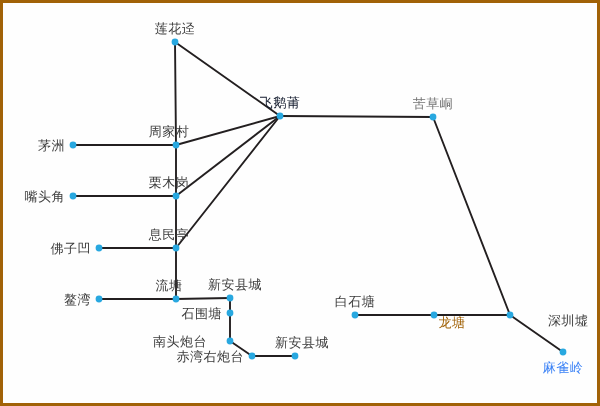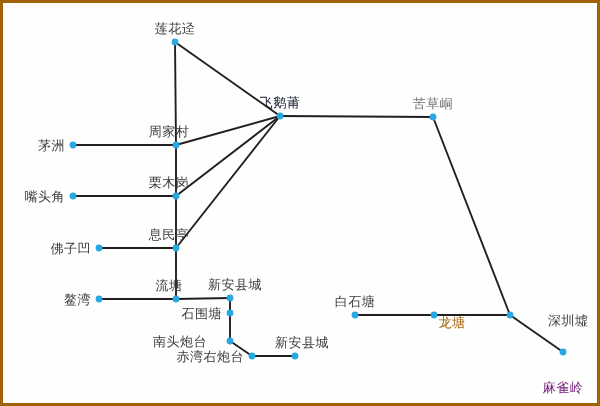--- a/index.html
+++ b/index.html
@@ -115,15 +115,15 @@
       <div class="node-label lbl-left" style="left: 88px; top: 296px; color: rgb(59, 59, 59);">鳌湾</div>
       <div class="node-label lbl-above" style="left: 166px; top: 290px; color: rgb(59, 59, 59);">流塘</div>
       <div class="node-label lbl-above" style="left: 232px; top: 289px; color: rgb(59, 59, 59);">新安县城</div>
       <div class="node-label lbl-left" style="left: 219px; top: 310px; color: rgb(59, 59, 59);">石围塘</div>
       <div class="node-label lbl-left" style="left: 204px; top: 338px; color: rgb(59, 59, 59);">南头炮台</div>
       <div class="node-label lbl-left" style="left: 241px; top: 353px; color: rgb(59, 59, 59);">赤湾右炮台</div>
       <div class="node-label lbl-above" style="left: 299px; top: 347px; color: rgb(59, 59, 59);">新安县城</div>
       <div class="node-label lbl-above" style="left: 352px; top: 306px; color: rgb(59, 59, 59);">白石塘</div>
       <div class="node-label lbl-above" style="left: 449px; top: 306px; color: #a16207; margin-top: 21px;">龙塘</div>
       <div class="node-label lbl-right" style="left: 516px; top: 317px; color: rgb(59, 59, 59);">深圳墟</div>
-      <div class="node-label lbl-above" style="left: 560px; top: 372px; color: #701a75; margin-top: 20px;">麻雀岭</div>
+      <div class="node-label lbl-above" style="left: 560px; top: 372px; color: #3b82f6;">麻雀岭</div>
     </div>
 </div>
 
 </body></html>

